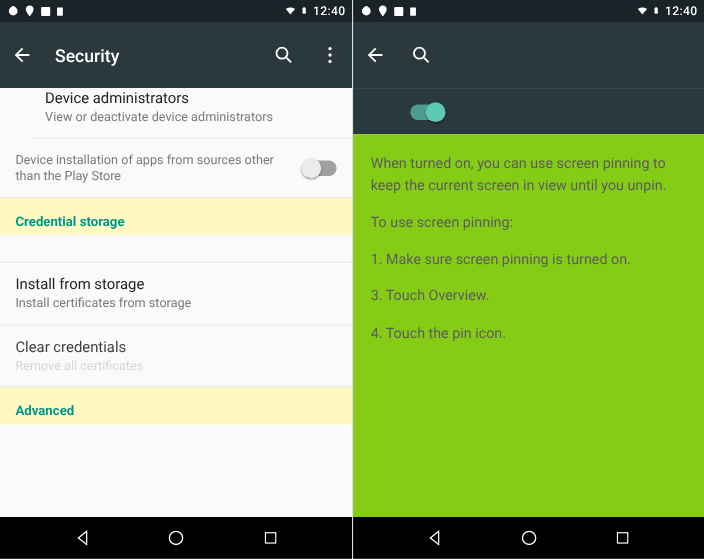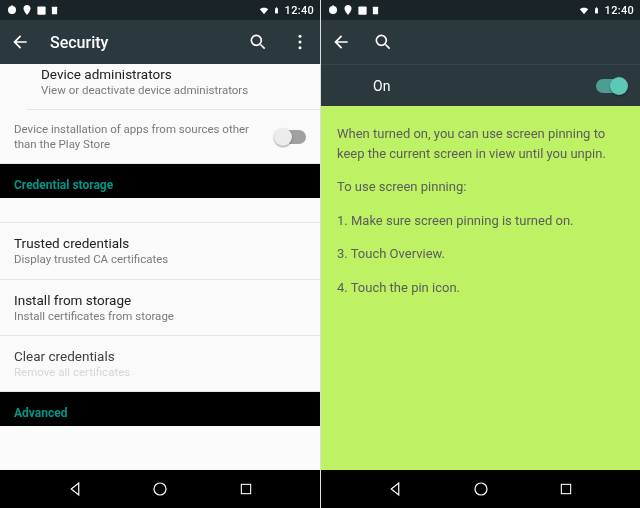--- a/index.html
+++ b/index.html
@@ -25,27 +25,27 @@
   .status-bar {
     height: 20px;
     background: #1a2327;
     color: #fff;
     display: flex;
     align-items: center;
     font-size: 11px;
     padding: 0 6px;
   }
   .status-left { display: flex; gap: 3px; align-items: center; }
-  .status-right { display: flex; gap: 2px; align-items: center; margin-left: auto; }
+  .status-right { display: flex; gap: 2px; margin-left: auto; }
   .status-bar svg { display: block; }
   .time { font-weight: 500; margin-left: 3px; letter-spacing: .3px; }
 
   
   .toolbar {
-    height: 44px;
+    height: 60px;
     background: #2b393f;
     color: #fff;
     display: flex;
     align-items: center;
     padding: 0 8px;
     gap: 18px;
   }
   .toolbar .title { font-size: 16px; font-weight: 500; flex: 1; }
   .icon-btn { width: 24px; height: 24px; display: flex; align-items: center; justify-content: center; cursor: pointer; }
   .icon-btn svg { fill: #fff; }
@@ -86,30 +86,30 @@
   .item .secondary { font-size: 11.5px; color: #7a7a7a; line-height: 1.25; }
   .item.disabled .primary { color: #404040; }
   .item.disabled .secondary { color: #d6d6d6; }
   .item .row-switch { position:absolute; right:14px; top:50%; transform:translateY(-50%); }
 
   .section-header {
     padding: 14px 14px 6px 14px;
     font-size: 12px;
     font-weight: 700;
     color: #009688;
-    background:#000000;
+    background:#fef9c3;
   }
 
   
   .help {
     padding: 18px 16px;
     font-size: 13px;
     color: #5c5c5c;
     line-height: 1.5;
-    background:#bef264;
+    background:#84cc16;
     flex:1;
   }
   .help p { margin-bottom: 14px; }
 
   
   .navbar {
     height: 38px;
     background: #000;
     display: flex;
     align-items: center;
@@ -184,24 +184,20 @@
       <div class="secondary">Device installation of apps from sources other than the Play Store</div>
       <div class="row-switch switch off">
         <div class="track"></div>
           <div class="thumb"></div>
       </div>
     </div>
     <div class="section-header">Credential storage</div>
     <div class="item">
     </div>
     <div class="item">
-      <div class="primary">Trusted credentials</div>
-      <div class="secondary">Display trusted CA certificates</div>
-    </div>
-    <div class="item">
       <div class="primary">Install from storage</div>
       <div class="secondary">Install certificates from storage</div>
     </div>
     <div class="item disabled">
       <div class="primary">Clear credentials</div>
       <div class="secondary">Remove all certificates</div>
     </div>
     <div class="section-header">Advanced</div>
 
   </div>
@@ -262,21 +258,20 @@
     </div>
     <div class="icon-btn">
       <svg width="20" height="20" viewBox="0 0 24 24">
           <circle cx="10" cy="10" r="6" stroke="#fff" stroke-width="2" fill="none"></circle>
           <line x1="15" y1="15" x2="20" y2="20" stroke="#fff" stroke-width="2"></line>
         </svg>
     </div>
   </div>
 
   <div class="sub-header">
-    <span class="lbl">On</span>
     <div class="switch on">
       <div class="track"></div>
         <div class="thumb"></div>
     </div>
   </div>
 
   <div class="help">
     <p>When turned on, you can use screen pinning to keep the current screen in view until you unpin.</p>
     <p>To use screen pinning:</p>
     <p>1. Make sure screen pinning is turned on.</p>

